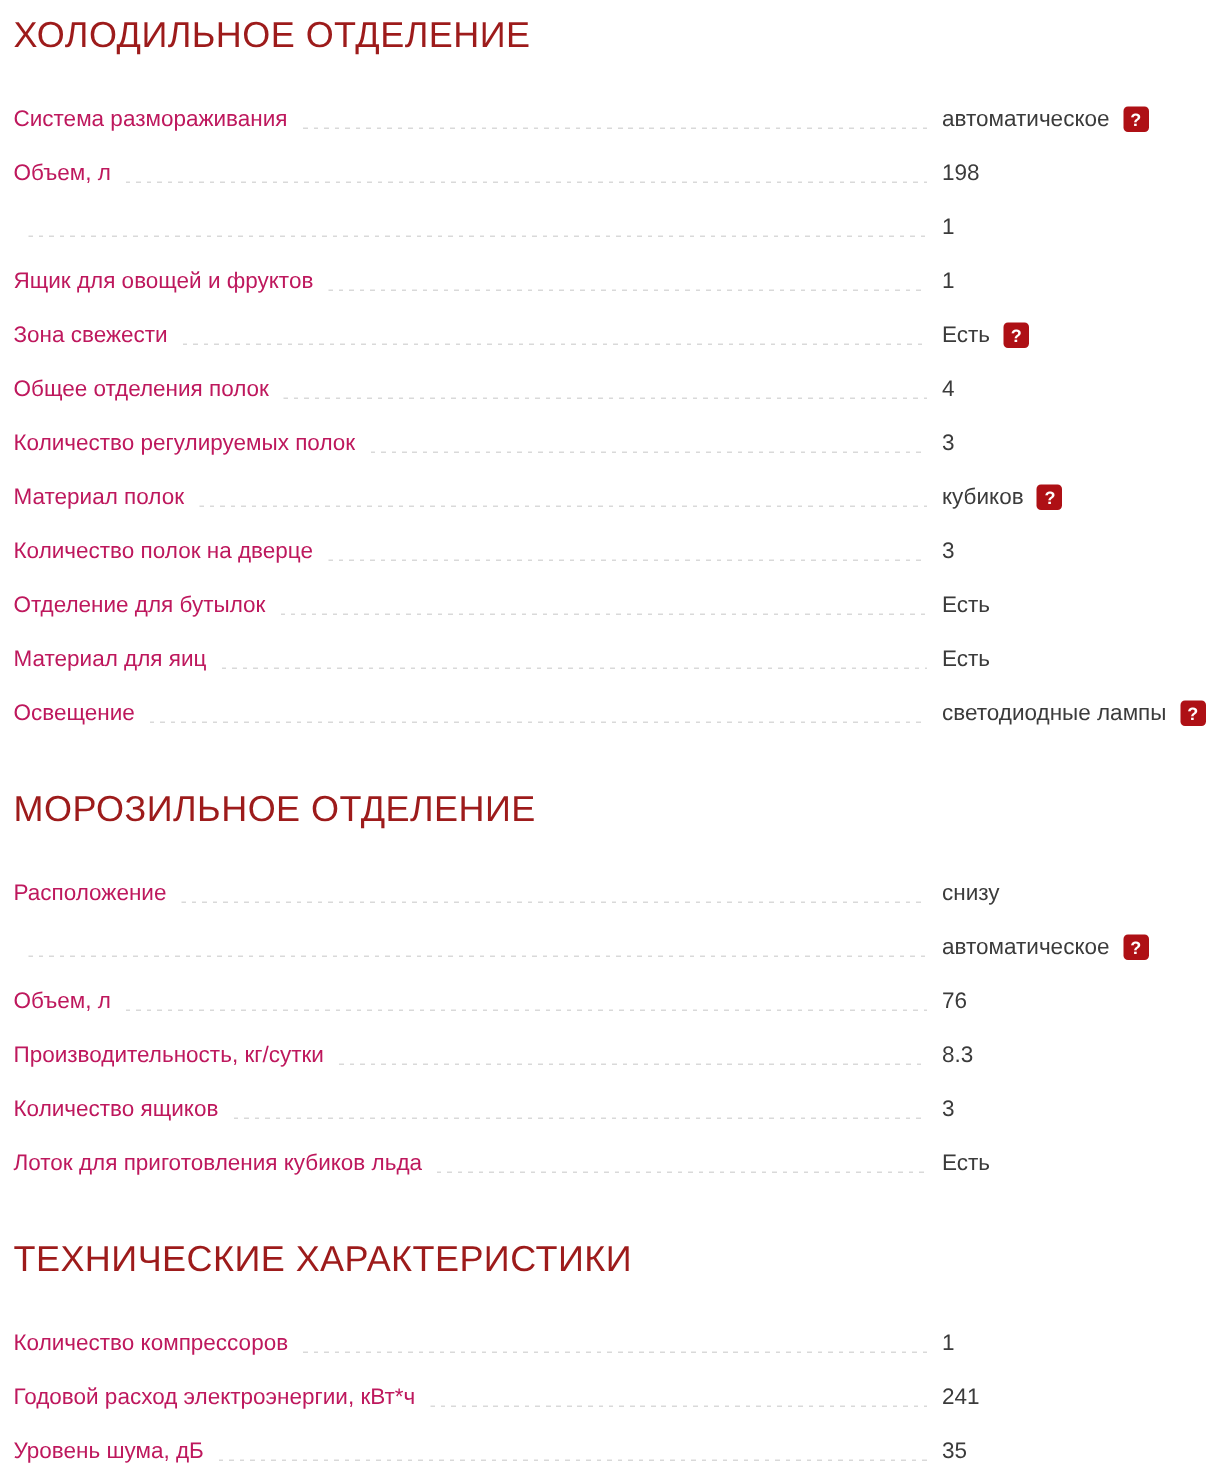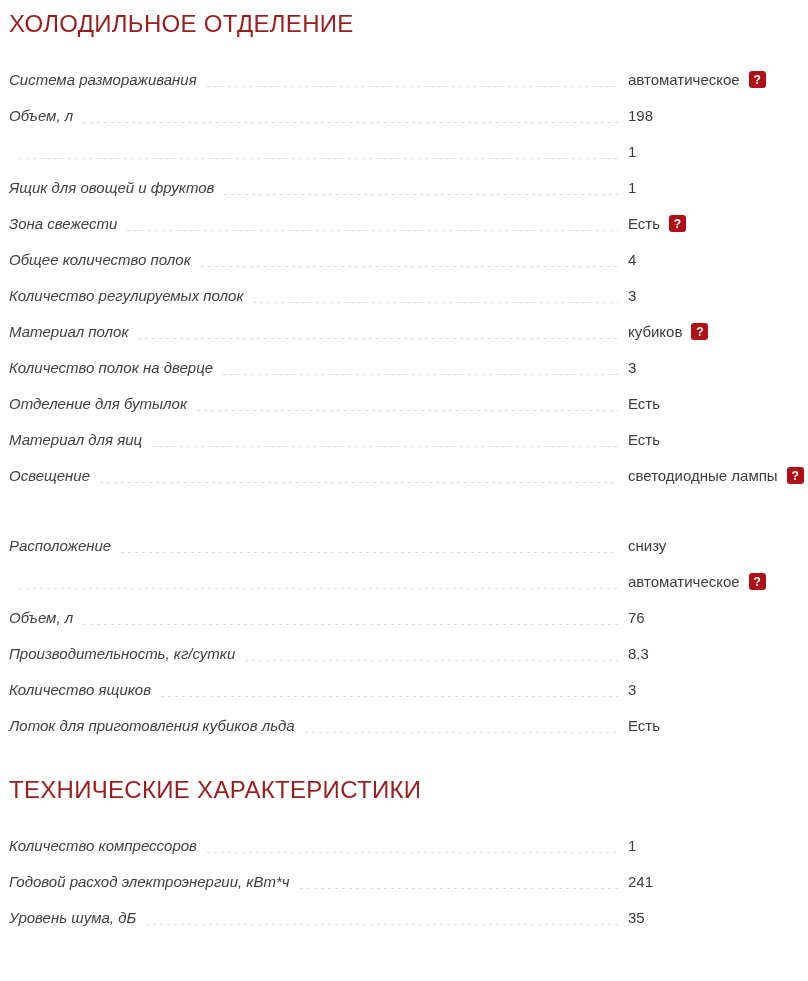--- a/index.html
+++ b/index.html
@@ -33,22 +33,21 @@
   .row {
     display: flex;
     align-items: baseline;
     font-size: 15px;
     line-height: 18px;
     padding: 9px 0;
   }
   .label {
     white-space: nowrap;
     flex: 0 0 auto;
-    color: #404040;
-    font-style: italic;
+    color: #be185d;
   }
   .leader {
     flex: 1 1 auto;
     height: 1px;
     margin: 0 10px;
     position: relative;
     top: 2px;
     background-image: repeating-linear-gradient(90deg, #d9d9d9 0 3px, transparent 3px 7px);
   }
   .value {
@@ -115,21 +114,21 @@
         </div>
         <div class="row">
           <span class="label">Зона свежести</span>
           <span class="leader"></span>
           <span class="value">
             <span class="value-text">Есть</span>
             <span class="help">?</span>
           </span>
         </div>
         <div class="row">
-          <span class="label">Общее количество полок</span>
+          <span class="label">Общее отделения полок</span>
           <span class="leader"></span>
           <span class="value">
             <span class="value-text">4</span>
           </span>
         </div>
         <div class="row">
           <span class="label">Количество регулируемых полок</span>
           <span class="leader"></span>
           <span class="value">
             <span class="value-text">3</span>
@@ -169,20 +168,21 @@
           <span class="leader"></span>
           <span class="value">
             <span class="value-text">светодиодные лампы</span>
             <span class="help">?</span>
           </span>
         </div>
       </div>
   </section>
 
   <section>
+    <h2 class="section-title">МОРОЗИЛЬНОЕ ОТДЕЛЕНИЕ</h2>
     <div class="rows">
         <div class="row">
           <span class="label">Расположение</span>
           <span class="leader"></span>
           <span class="value">
             <span class="value-text">снизу</span>
           </span>
         </div>
         <div class="row">
           <span class="leader"></span>

